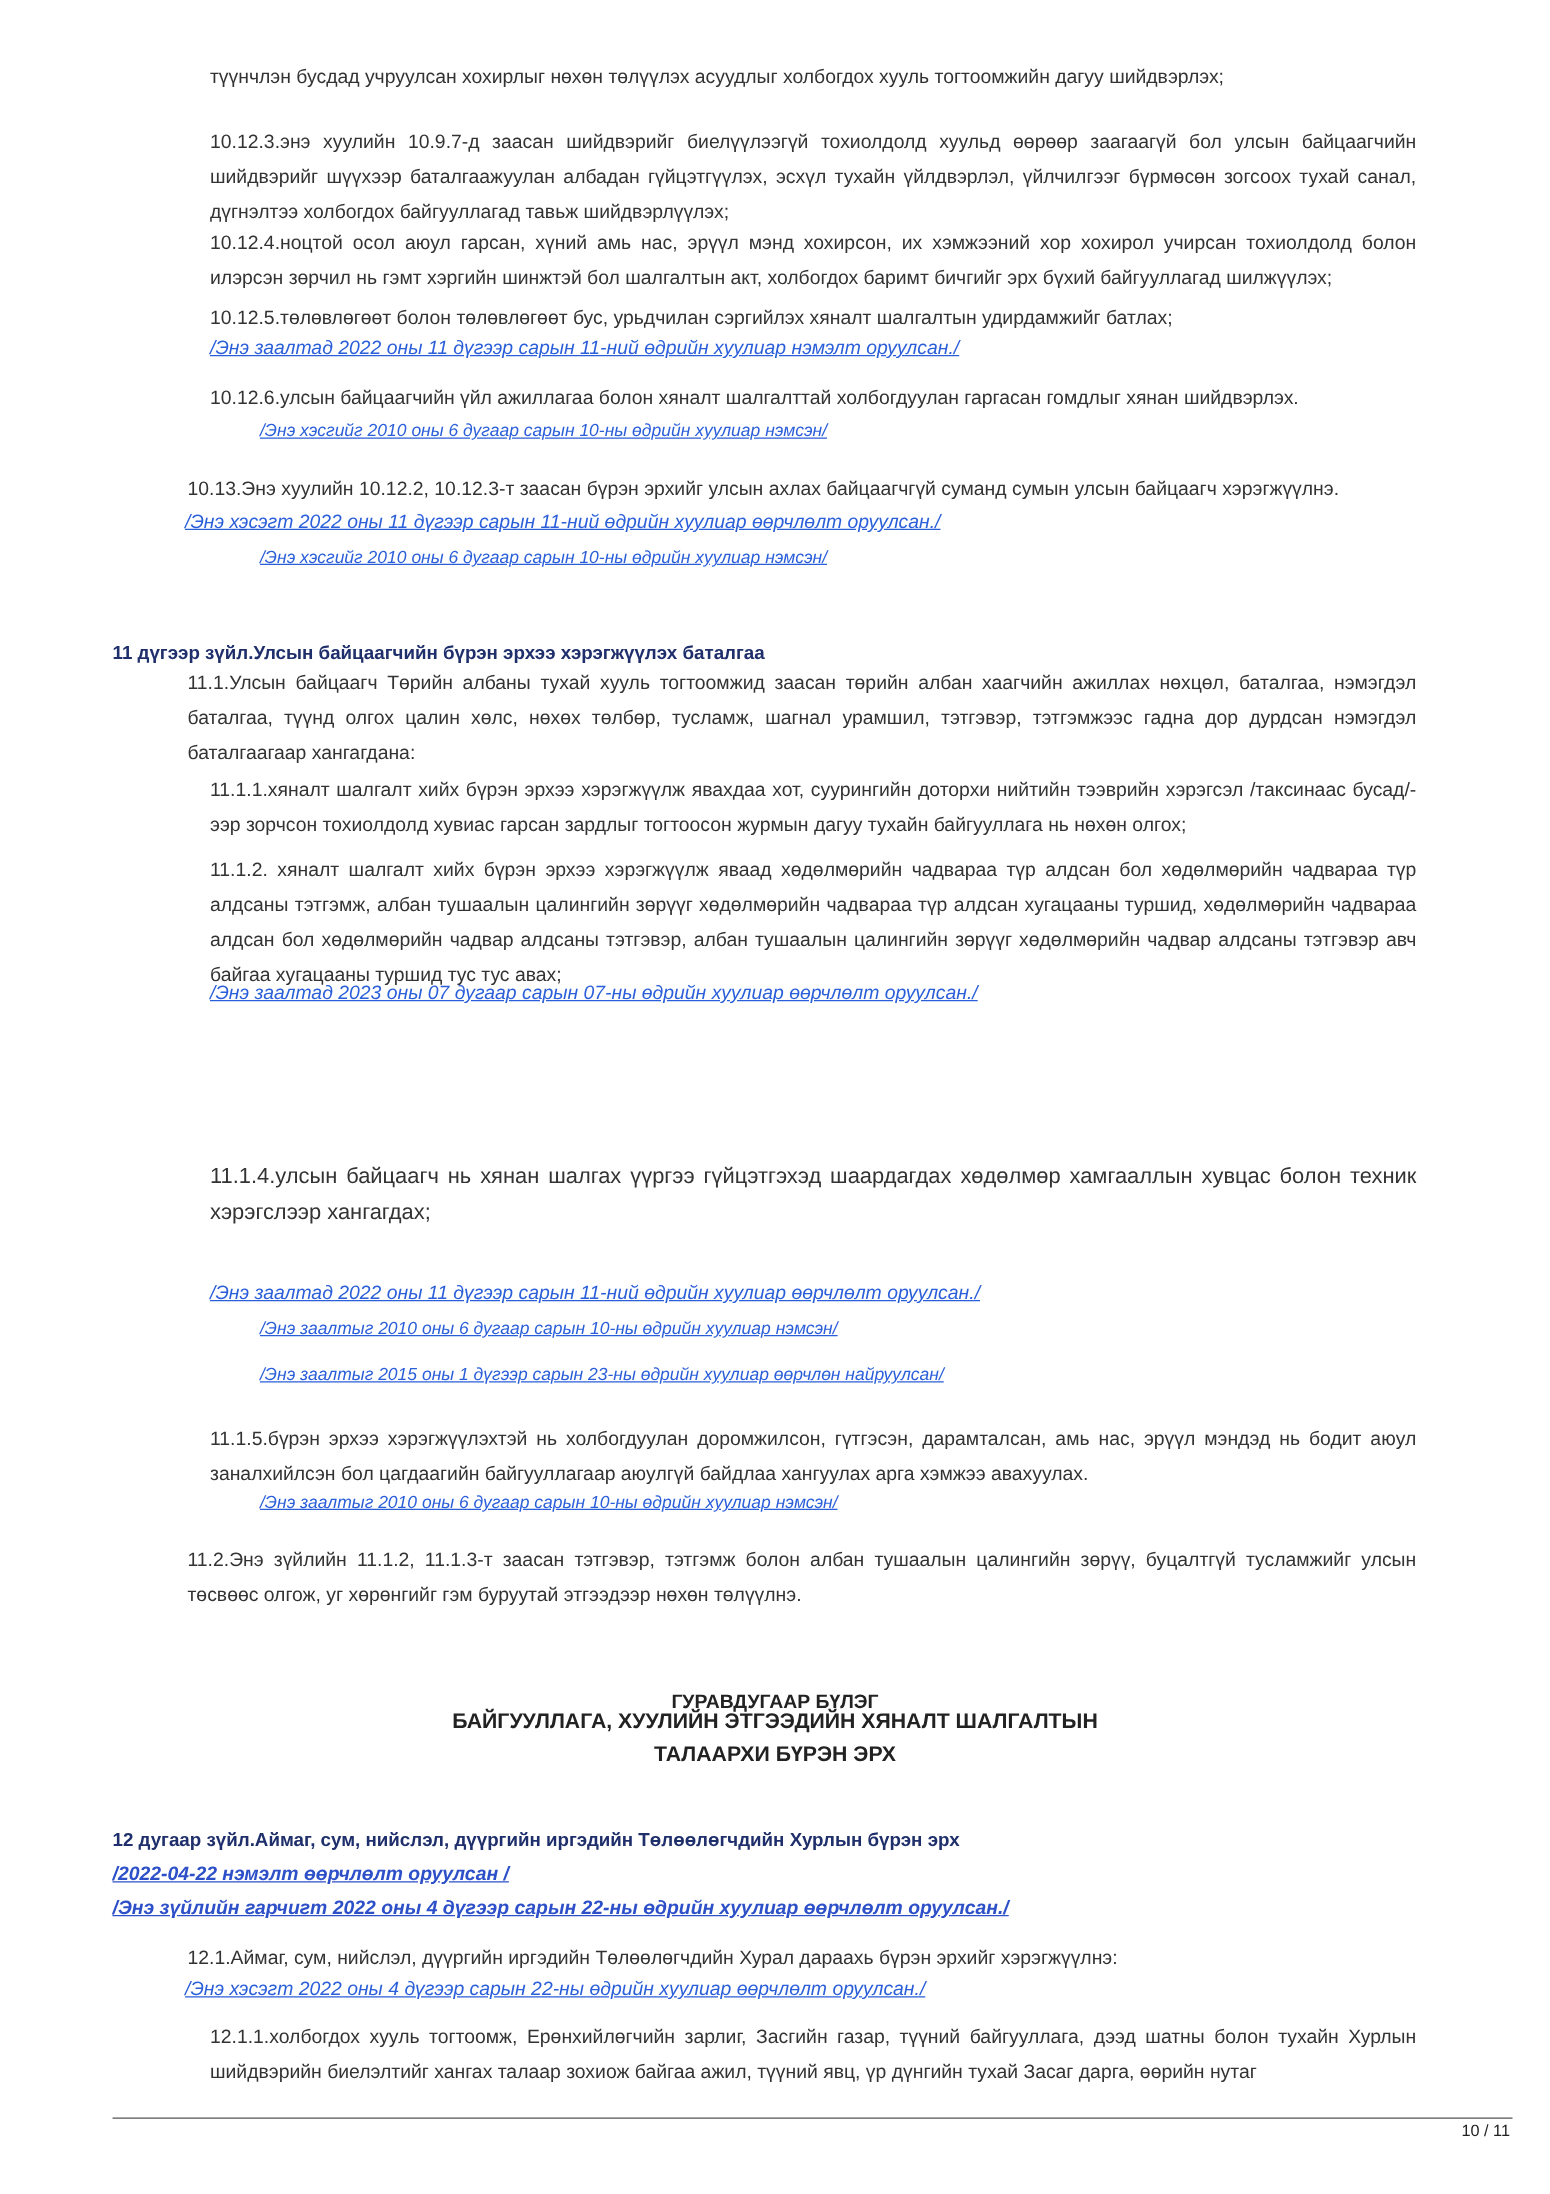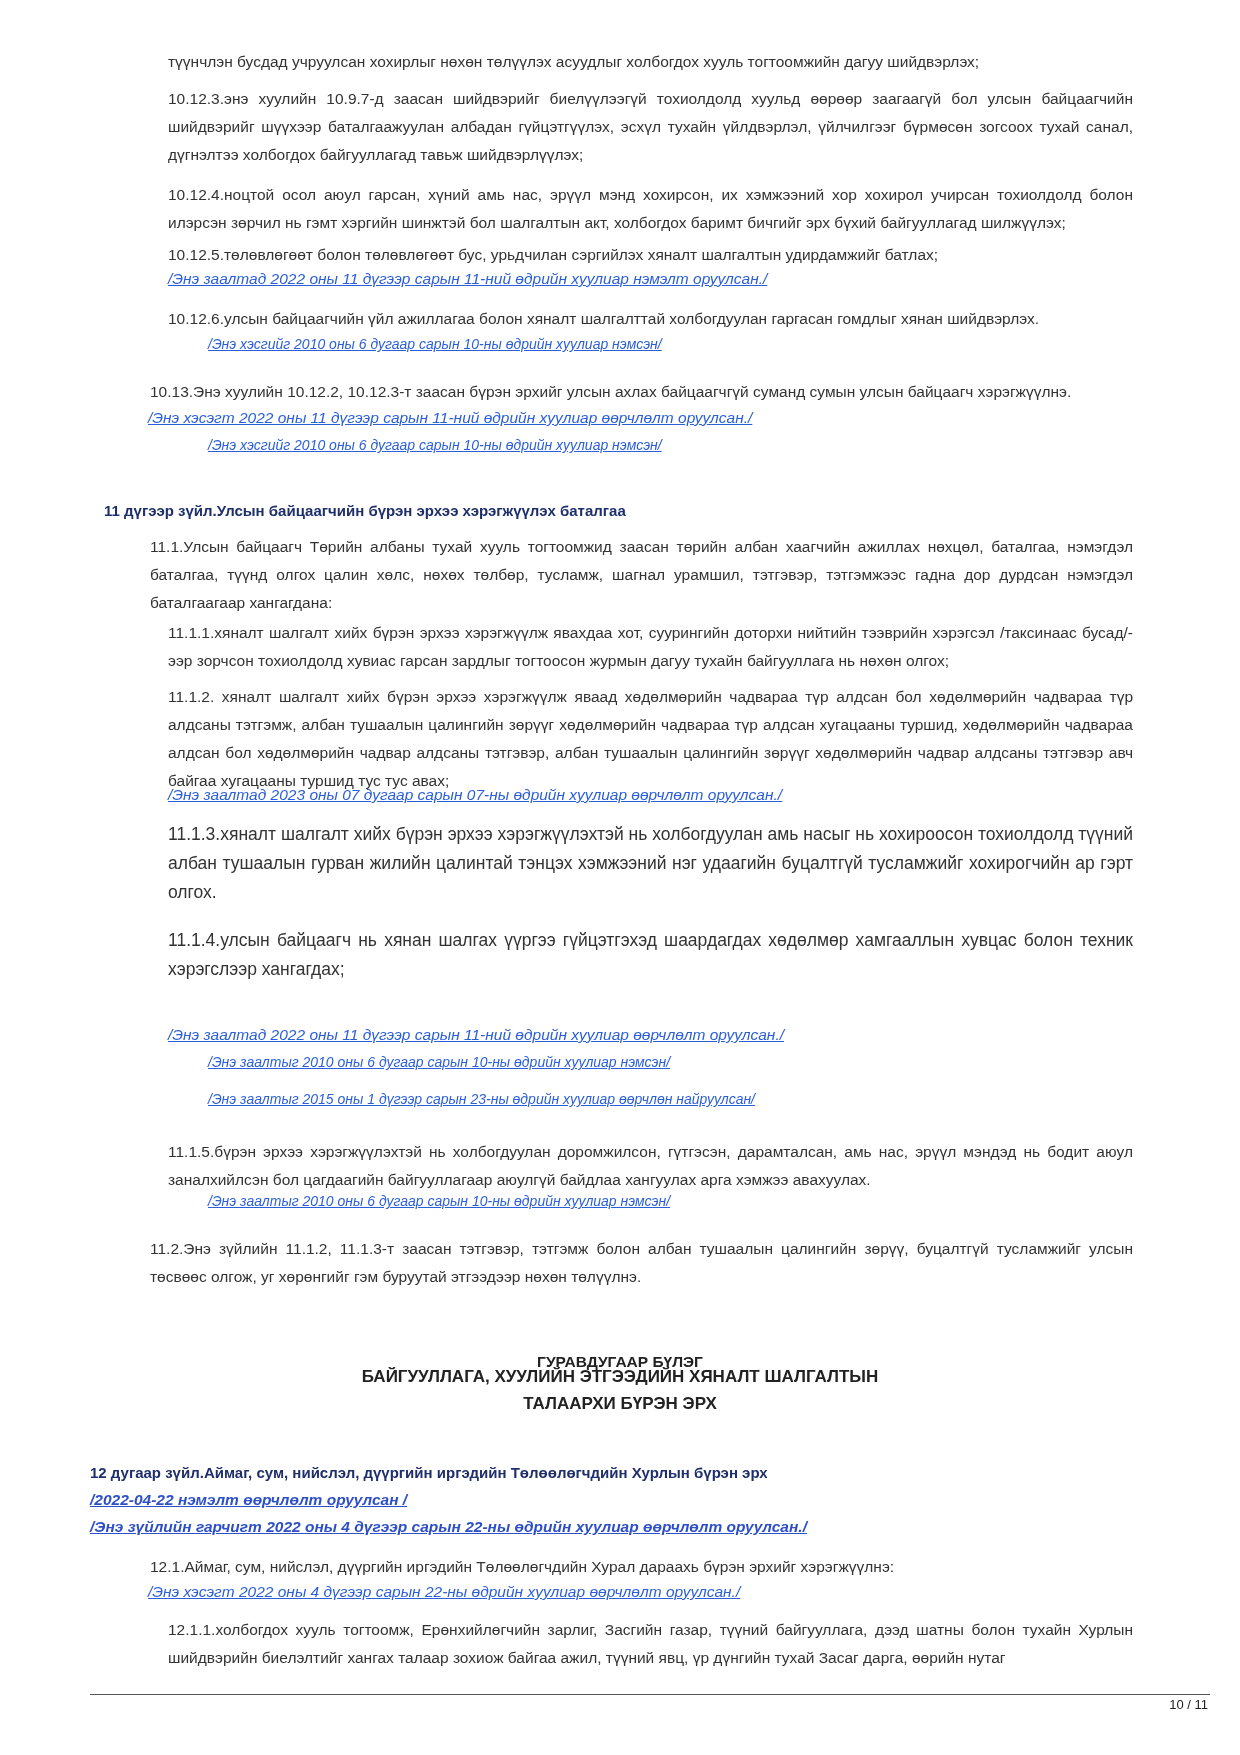--- a/index.html
+++ b/index.html
@@ -20,44 +20,43 @@
   .footer-line { position: absolute; left: 90px; width: 1120px; top: 1694px; height: 0; border-top: 1.5px solid #555; }
   .pagenum { position: absolute; right: 32px; top: 1697px; font-size: 13px; color: #222; }
 </style>
 </head>
 <body>
 
 <div class="page">
 
   <p class="p l1" style="top:48px;">түүнчлэн бусдад учруулсан хохирлыг нөхөн төлүүлэх асуудлыг холбогдох хууль тогтоомжийн дагуу шийдвэрлэх;</p>
 
-  <p class="p l1" style="top:85px;">10.12.3.энэ хуулийн 10.9.7-д заасан шийдвэрийг биелүүлээгүй тохиолдолд хуульд өөрөөр заагаагүй бол улсын байцаагчийн шийдвэрийг шүүхээр баталгаажуулан албадан гүйцэтгүүлэх, эсхүл тухайн үйлдвэрлэл, үйлчилгээг бүрмөсөн зогсоох тухай санал, дүгнэлтээ холбогдох байгууллагад тавьж шийдвэрлүүлэх;</p>
+  <p class="p l1" style="top:100px;">10.12.3.энэ хуулийн 10.9.7-д заасан шийдвэрийг биелүүлээгүй тохиолдолд хуульд өөрөөр заагаагүй бол улсын байцаагчийн шийдвэрийг шүүхээр баталгаажуулан албадан гүйцэтгүүлэх, эсхүл тухайн үйлдвэрлэл, үйлчилгээг бүрмөсөн зогсоох тухай санал, дүгнэлтээ холбогдох байгууллагад тавьж шийдвэрлүүлэх;</p>
 
   <p class="p l1" style="top:181px;">10.12.4.ноцтой осол аюул гарсан, хүний амь нас, эрүүл мэнд хохирсон, их хэмжээний хор хохирол учирсан тохиолдолд болон илэрсэн зөрчил нь гэмт хэргийн шинжтэй бол шалгалтын акт, холбогдох баримт бичгийг эрх бүхий байгууллагад шилжүүлэх;</p>
 
   <p class="p l1" style="top:241px;">10.12.5.төлөвлөгөөт болон төлөвлөгөөт бус, урьдчилан сэргийлэх хяналт шалгалтын удирдамжийг батлах;</p>
   <a class="lnk" style="left:168px; top:268px;">/Энэ заалтад 2022 оны 11 дүгээр сарын 11-ний өдрийн хуулиар нэмэлт оруулсан./</a>
 
   <p class="p l1" style="top:305px;">10.12.6.улсын байцаагчийн үйл ажиллагаа болон хяналт шалгалттай холбогдуулан гаргасан гомдлыг хянан шийдвэрлэх.</p>
   <a class="lnk sm" style="left:208px; top:333px;">/Энэ хэсгийг 2010 оны 6 дугаар сарын 10-ны өдрийн хуулиар нэмсэн/</a>
 
   <p class="p l0" style="top:378px;">10.13.Энэ хуулийн 10.12.2, 10.12.3-т заасан бүрэн эрхийг улсын ахлах байцаагчгүй суманд сумын улсын байцаагч хэрэгжүүлнэ.</p>
   <a class="lnk" style="left:148px; top:407px;">/Энэ хэсэгт 2022 оны 11 дүгээр сарын 11-ний өдрийн хуулиар өөрчлөлт оруулсан./</a>
   <a class="lnk sm" style="left:208px; top:434px;">/Энэ хэсгийг 2010 оны 6 дугаар сарын 10-ны өдрийн хуулиар нэмсэн/</a>
 
-  <div class="art" style="top:500px;margin-left:14px;">11 дүгээр зүйл.Улсын байцаагчийн бүрэн эрхээ хэрэгжүүлэх баталгаа</div>
+  <div class="art" style="top:512px;">11 дүгээр зүйл.Улсын байцаагчийн бүрэн эрхээ хэрэгжүүлэх баталгаа</div>
 
   <p class="p l0" style="top:533px;">11.1.Улсын байцаагч Төрийн албаны тухай хууль тогтоомжид заасан төрийн албан хаагчийн ажиллах нөхцөл, баталгаа, нэмэгдэл баталгаа, түүнд олгох цалин хөлс, нөхөх төлбөр, тусламж, шагнал урамшил, тэтгэвэр, тэтгэмжээс гадна дор дурдсан нэмэгдэл баталгаагаар хангагдана:</p>
 
   <p class="p l1" style="top:619px;">11.1.1.хяналт шалгалт хийх бүрэн эрхээ хэрэгжүүлж явахдаа хот, суурингийн доторхи нийтийн тээврийн хэрэгсэл /таксинаас бусад/-ээр зорчсон тохиолдолд хувиас гарсан зардлыг тогтоосон журмын дагуу тухайн байгууллага нь нөхөн олгох;</p>
 
   <p class="p l1" style="top:683px;">11.1.2. хяналт шалгалт хийх бүрэн эрхээ хэрэгжүүлж яваад хөдөлмөрийн чадвараа түр алдсан бол хөдөлмөрийн чадвараа түр алдсаны тэтгэмж, албан тушаалын цалингийн зөрүүг хөдөлмөрийн чадвараа түр алдсан хугацааны туршид, хөдөлмөрийн чадвараа алдсан бол хөдөлмөрийн чадвар алдсаны тэтгэвэр, албан тушаалын цалингийн зөрүүг хөдөлмөрийн чадвар алдсаны тэтгэвэр авч байгаа хугацааны туршид тус тус авах;</p>
   <a class="lnk" style="left:168px; top:784px;">/Энэ заалтад 2023 оны 07 дугаар сарын 07-ны өдрийн хуулиар өөрчлөлт оруулсан./</a>
 
-  <p class="p l1 lg" style="top:820px;">11.1.3.хяналт шалгалт хийх бүрэн эрхээ хэрэгжүүлэхтэй нь холбогдуулан амь насыг нь хохироосон тохиолдолд түүний албан тушаалын гурван жилийн цалинтай тэнцэх хэмжээний нэг удаагийн буцалтгүй тусламжийг хохирогчийн ар гэрт олгох.</p>
 
   <p class="p l1 lg" style="top:926px;">11.1.4.улсын байцаагч нь хянан шалгах үүргээ гүйцэтгэхэд шаардагдах хөдөлмөр хамгааллын хувцас болон техник хэрэгслээр хангагдах;</p>
 
   <a class="lnk" style="left:168px; top:1024px;">/Энэ заалтад 2022 оны 11 дүгээр сарын 11-ний өдрийн хуулиар өөрчлөлт оруулсан./</a>
   <a class="lnk sm" style="left:208px; top:1051px;">/Энэ заалтыг 2010 оны 6 дугаар сарын 10-ны өдрийн хуулиар нэмсэн/</a>
   <a class="lnk sm" style="left:208px; top:1088px;">/Энэ заалтыг 2015 оны 1 дүгээр сарын 23-ны өдрийн хуулиар өөрчлөн найруулсан/</a>
 
   <p class="p l1" style="top:1138px;">11.1.5.бүрэн эрхээ хэрэгжүүлэхтэй нь холбогдуулан доромжилсон, гүтгэсэн, дарамталсан, амь нас, эрүүл мэндэд нь бодит аюул заналхийлсэн бол цагдаагийн байгууллагаар аюулгүй байдлаа хангуулах арга хэмжээ авахуулах.</p>
   <a class="lnk sm" style="left:208px; top:1190px;">/Энэ заалтыг 2010 оны 6 дугаар сарын 10-ны өдрийн хуулиар нэмсэн/</a>
 

